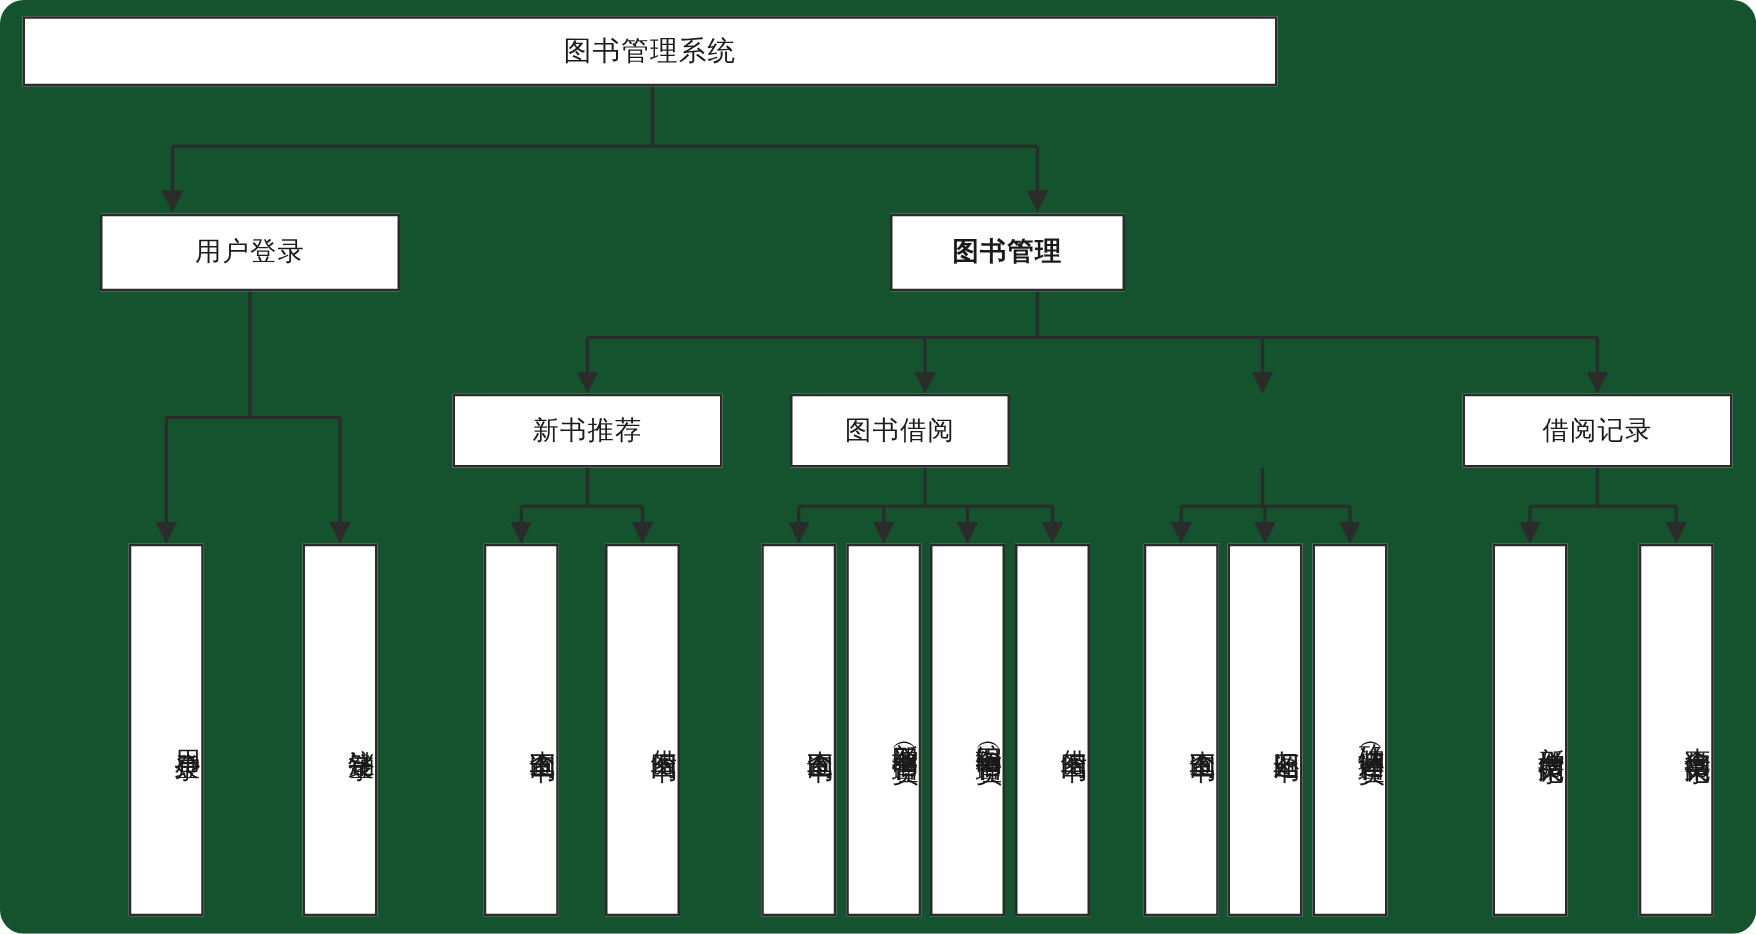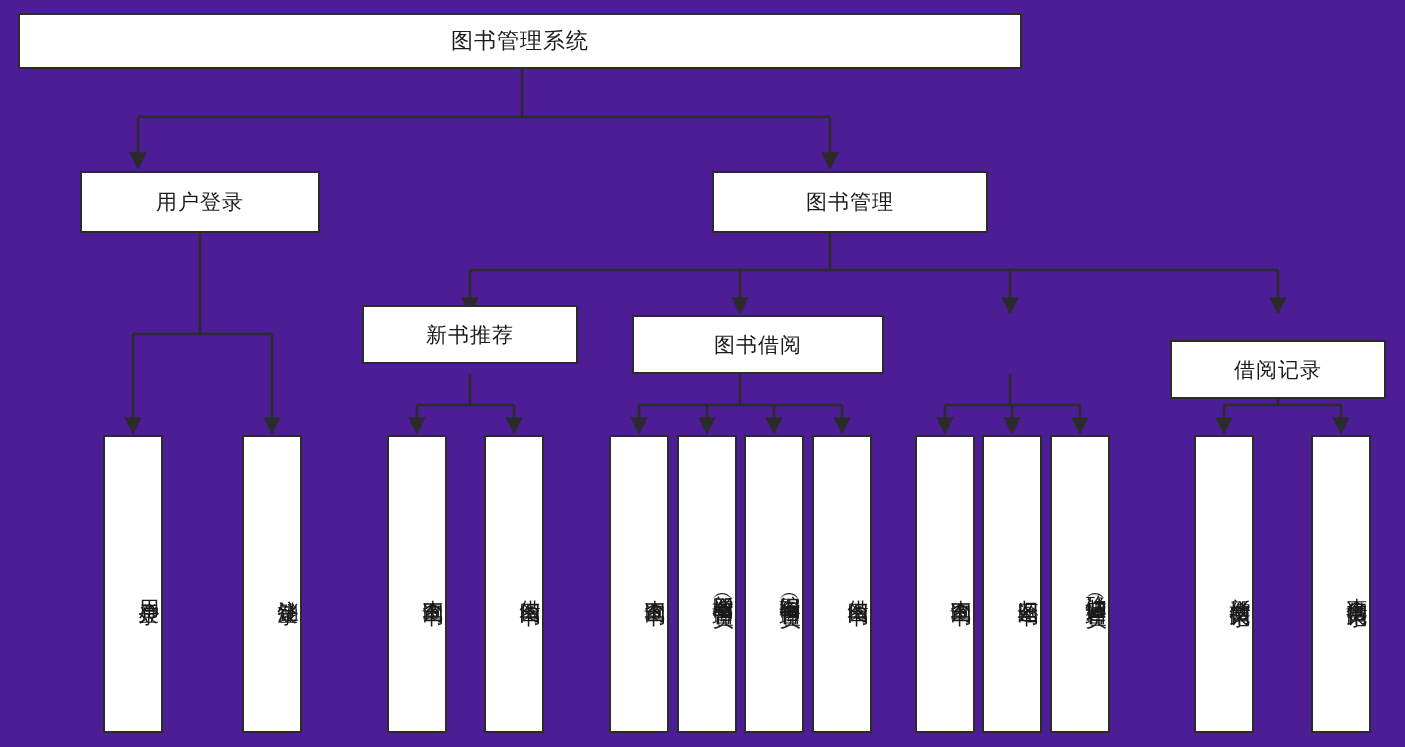--- a/index.html
+++ b/index.html
@@ -7,22 +7,23 @@
     padding: 0;
     background: #ffffff;
   }
   body {
     font-family: "Liberation Sans", "DejaVu Sans", sans-serif;
   }
   #canvas {
     position: relative;
     width: 1405px;
     height: 747px;
-    background: #4c1d95;
+    background: #14532d;
     overflow: hidden;
+    border-radius: 19px;
   }
   #wires {
     position: absolute;
     left: 0;
     top: 0;
     width: 1405px;
     height: 747px;
   }
   .node {
     position: absolute;
@@ -116,25 +117,25 @@
       <path d="M 1278 374 L 1278 405"></path>
       <path d="M 1224 405 L 1341 405"></path>
       <path d="M 1224 405 L 1224 433" marker-end="url(#arrow)"></path>
       <path d="M 1341 405 L 1341 433" marker-end="url(#arrow)"></path>
     </g>
   </svg>
 
   <div class="node node-h node-root" style="left:18px; top:13px; width:1004px; height:56px;">图书管理系统</div>
 
   <div class="node node-h" style="left:80px; top:171px; width:240px; height:62px;">用户登录</div>
-  <div class="node node-h" style="left:712px; top:171px; width:276px; height:62px;">图书管理</div>
+  <div class="node node-h" style="left:712px; top:171px; width:188px; height:62px;font-weight:bold;">图书管理</div>
 
-  <div class="node node-h" style="left:362px; top:305px; width:216px; height:59px;">新书推荐</div>
-  <div class="node node-h" style="left:632px; top:315px; width:252px; height:59px;">图书借阅</div>
-  <div class="node node-h" style="left:1170px; top:315px; width:216px; height:59px;margin-top:25px;">借阅记录</div>
+  <div class="node node-h" style="left:362px; top:315px; width:216px; height:59px;">新书推荐</div>
+  <div class="node node-h" style="left:632px; top:315px; width:176px; height:59px;">图书借阅</div>
+  <div class="node node-h" style="left:1170px; top:315px; width:216px; height:59px;">借阅记录</div>
 
   <div class="node node-v" style="left:103px; top:435px; width:60px; height:298px;">用户登录</div>
   <div class="node node-v" style="left:242px; top:435px; width:60px; height:298px;">注销登录</div>
 
   <div class="node node-v" style="left:387px; top:435px; width:60px; height:298px;">查询图书</div>
   <div class="node node-v" style="left:484px; top:435px; width:60px; height:298px;">借阅图书</div>
 
   <div class="node node-v" style="left:609px; top:435px; width:60px; height:298px;">查询图书</div>
   <div class="node node-v" style="left:677px; top:435px; width:60px; height:298px;">新增图书（管理员）</div>
   <div class="node node-v" style="left:744px; top:435px; width:60px; height:298px;">编辑图书（管理员）</div>

